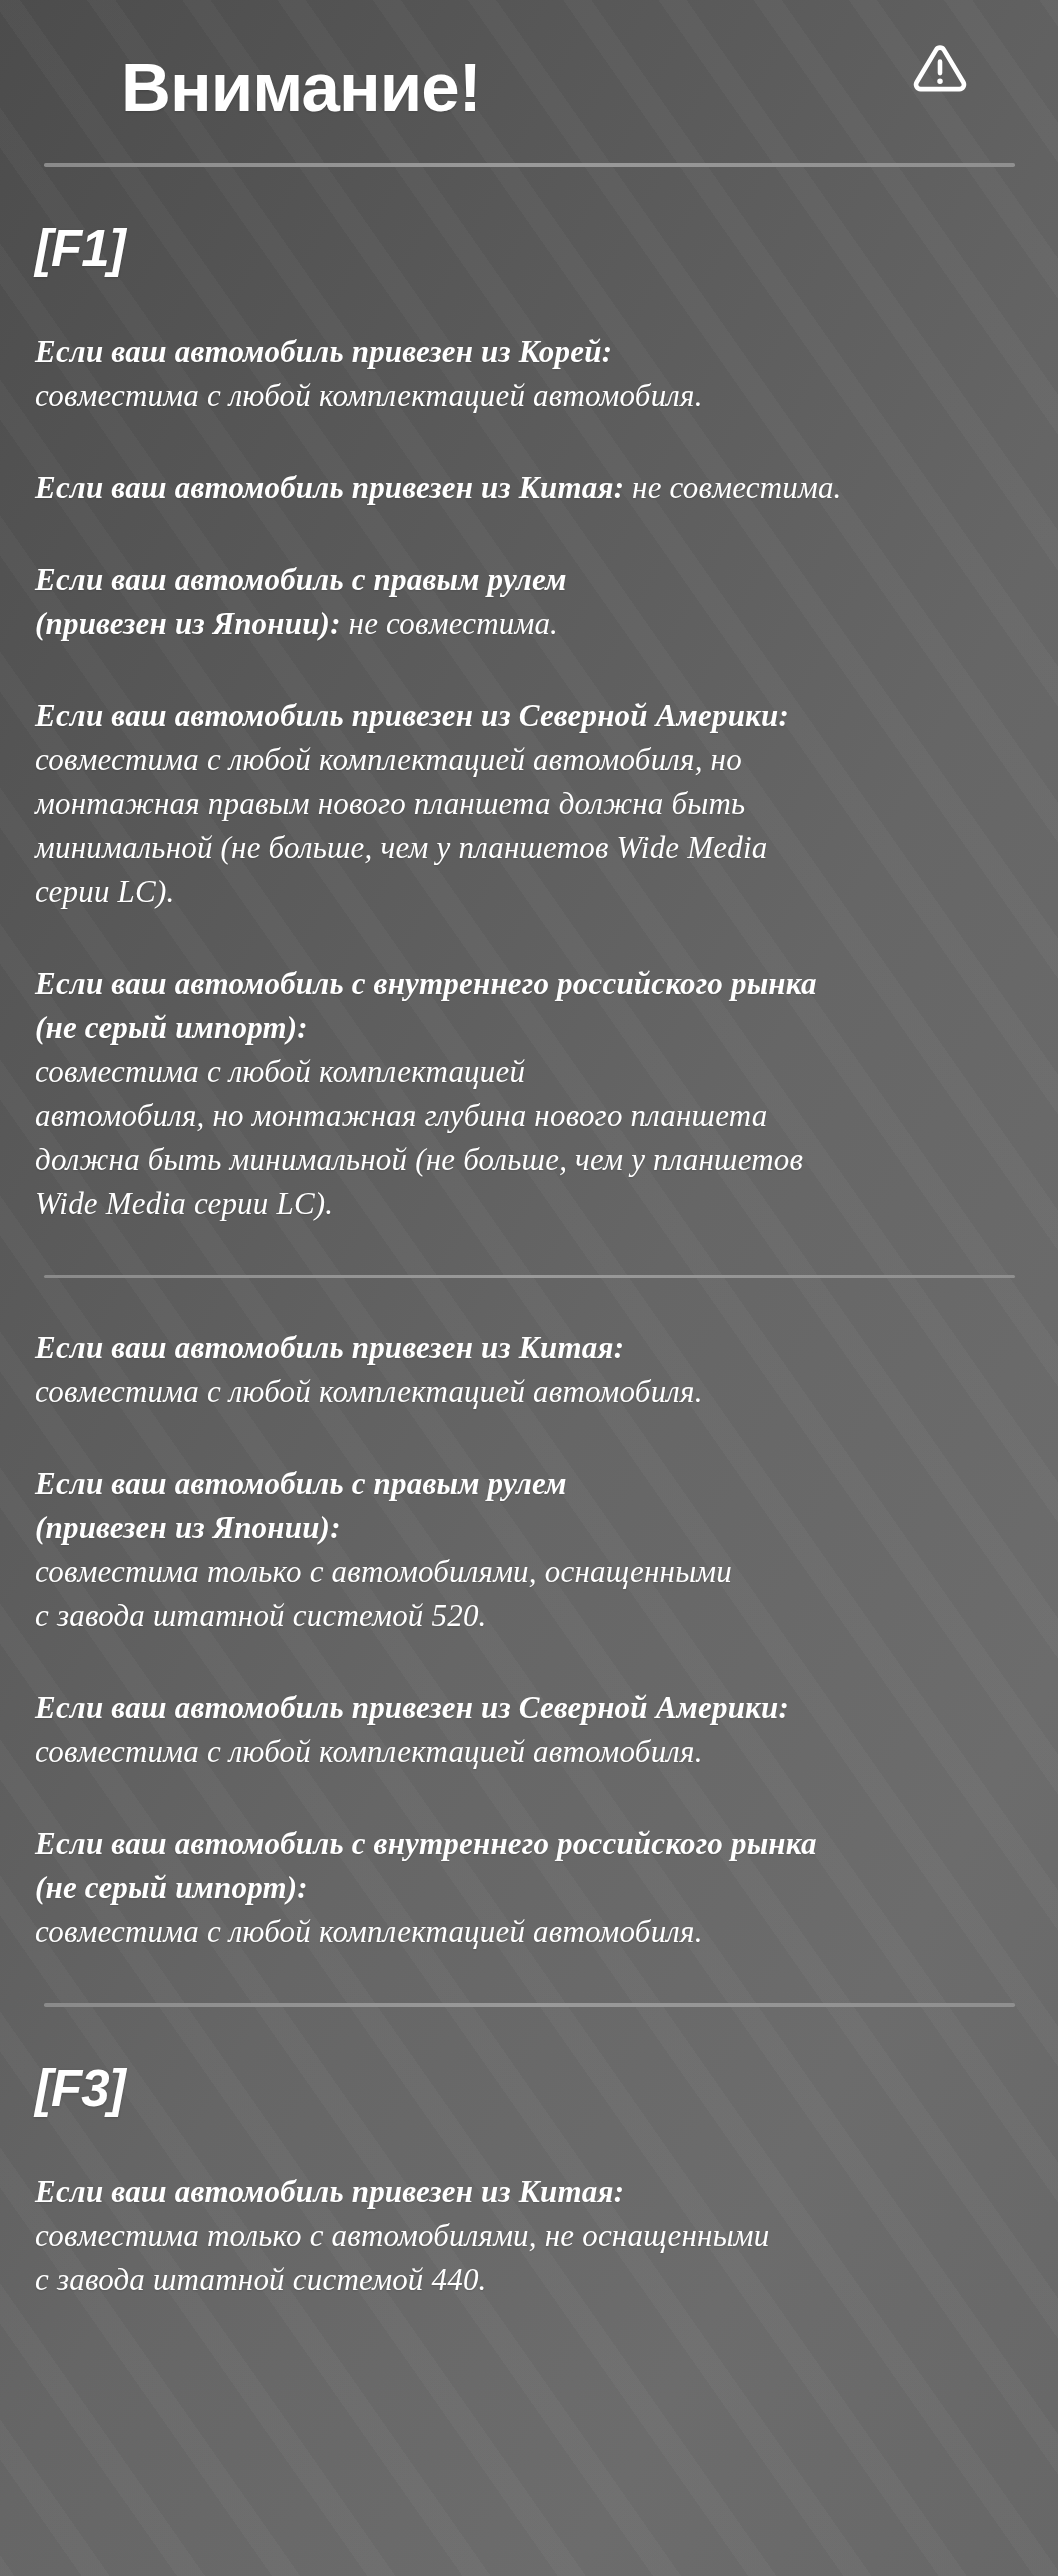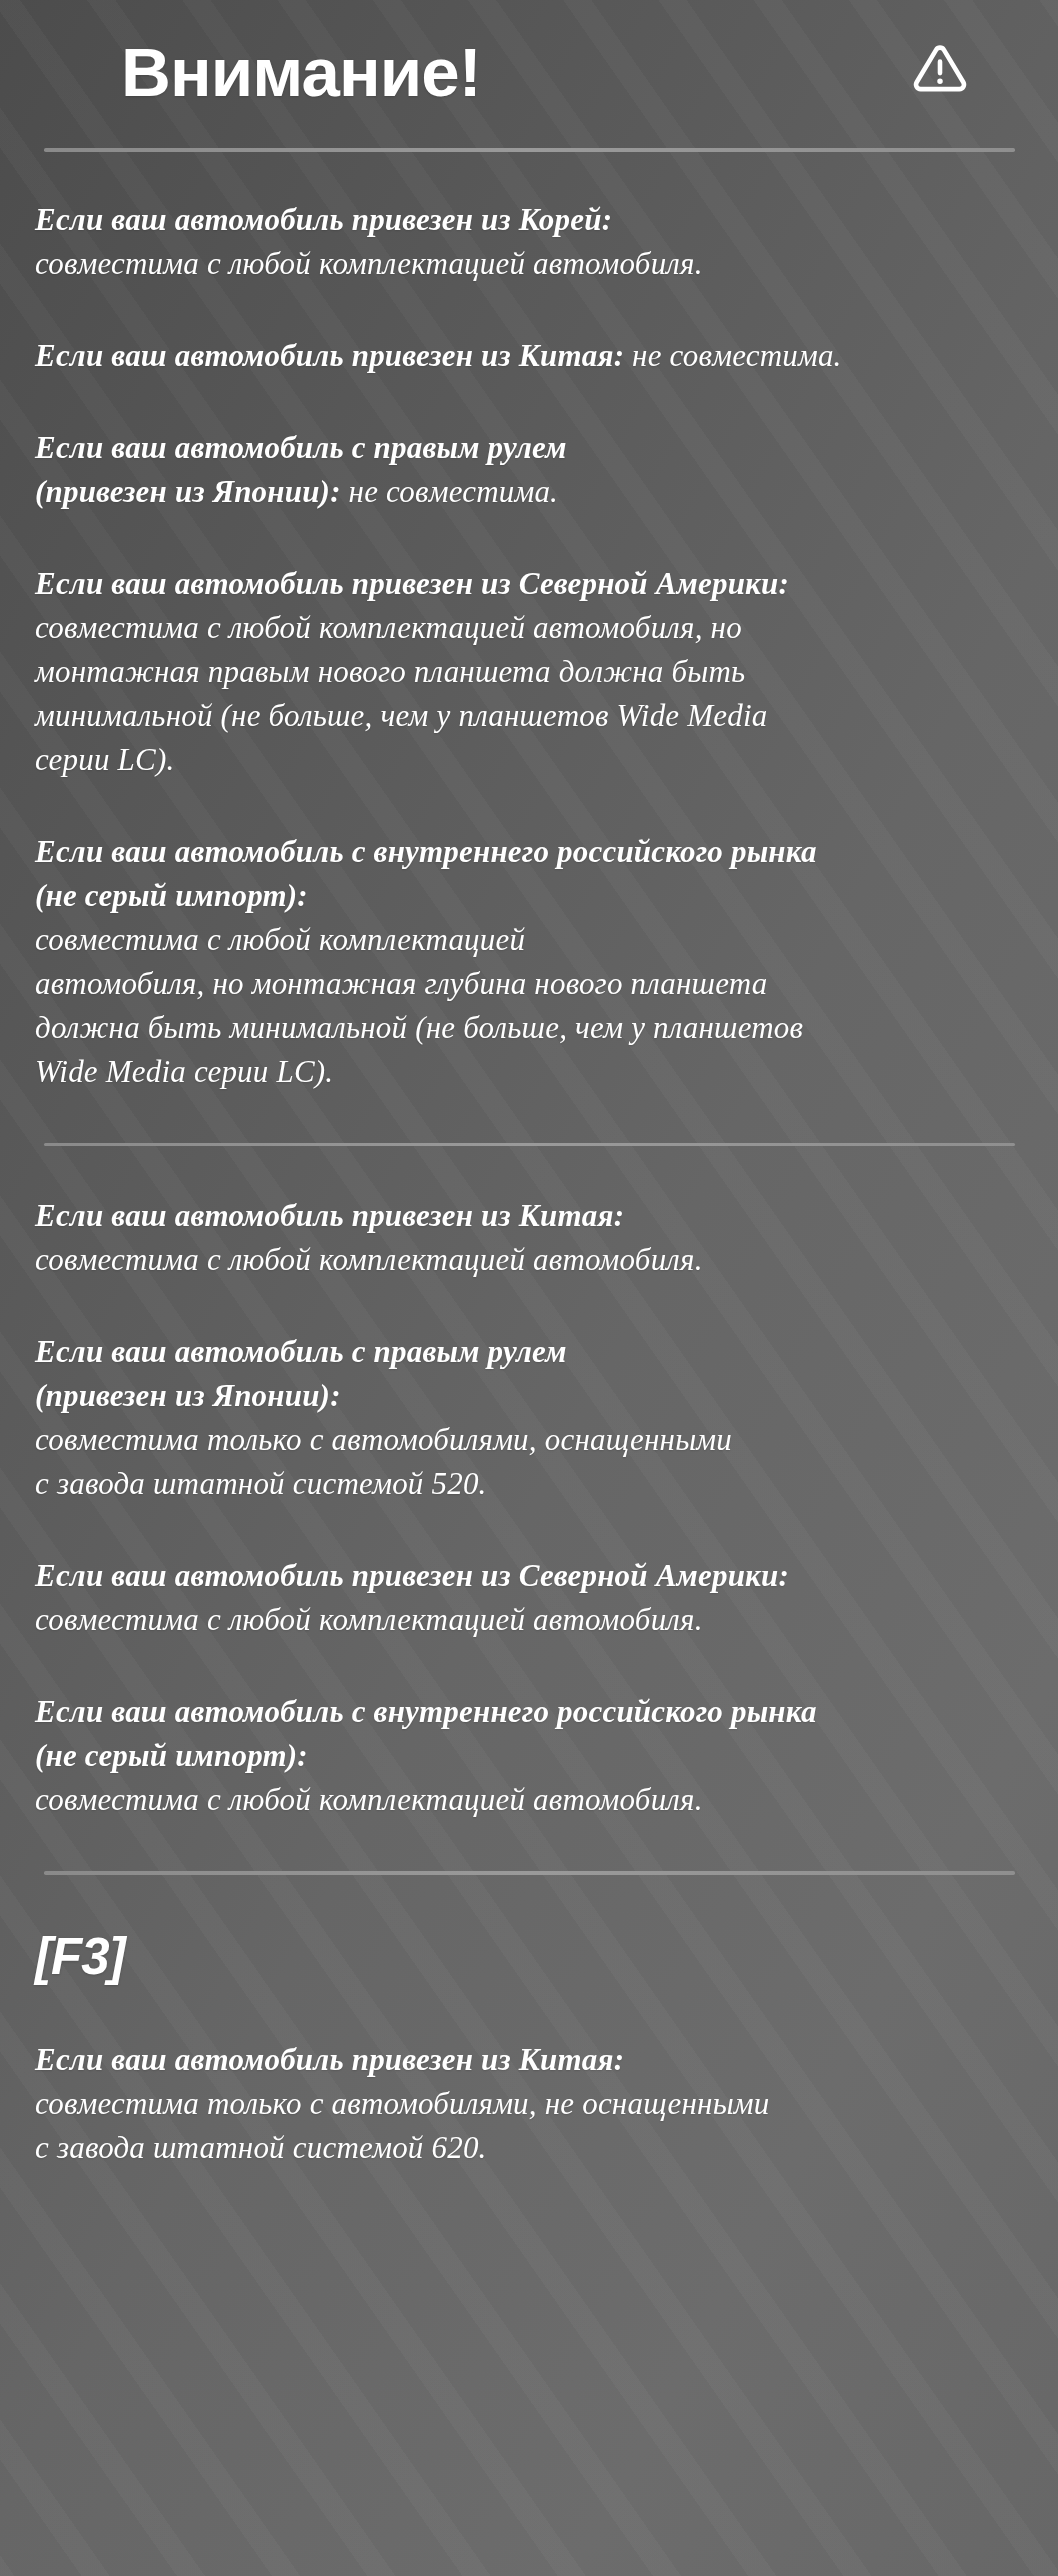--- a/index.html
+++ b/index.html
@@ -26,21 +26,21 @@
       rgba(255,255,255,0.0) 78px
     );
     pointer-events: none;
   }
   .container {
     position: relative;
     padding: 0 35px;
   }
   .header {
     position: relative;
-    padding: 37px 0 0 86px;
+    padding: 52px 0 0 86px;
   }
   .header h1 {
     margin: 0;
     font-size: 69px;
     line-height: 1.05;
     font-weight: 700;
     letter-spacing: -0.9px;
     text-shadow: 0 0.9px 2.6px rgba(0,0,0,0.18);
   }
   .warn-icon {
@@ -99,20 +99,21 @@
     <svg class="warn-icon" viewBox="0 0 24 24" fill="none" stroke="#ffffff" stroke-width="2" stroke-linecap="round" stroke-linejoin="round">
       <path d="M10.29 3.86 L1.82 18 a2 2 0 0 0 1.71 3 h16.94 a2 2 0 0 0 1.71 -3 L13.71 3.86 a2 2 0 0 0 -3.42 0 z"></path>
       <line x1="12" y1="9" x2="12" y2="14"></line>
       <circle cx="12" cy="17.6" r="0.5" fill="#ffffff" stroke-width="1.4"></circle>
     </svg>
   </div>
 
   <hr class="divider">
 
   <section>
+    <h2 class="section-heading">[F1]</h2>
 
     <p class="para stack first">
       <span class="b">Если ваш автомобиль привезен из Корей:</span>
         <span class="n">совместима с любой комплектацией автомобиля.</span>
     </p>
     <p class="para">
       <span class="b">Если ваш автомобиль привезен из Китая:</span><span class="n"> не совместима.</span>
     </p>
     <p class="para">
       <span class="b">Если ваш автомобиль с правым рулем
@@ -161,18 +162,18 @@
   </section>
 
   <hr class="divider mid">
 
   <section>
     <h2 class="section-heading">[F3]</h2>
 
     <p class="para stack first">
       <span class="b">Если ваш автомобиль привезен из Китая:</span>
         <span class="n">совместима только с автомобилями, не оснащенными
-с завода штатной системой 620.</span>
+с завода штатной системой 440.</span>
     </p>
   </section>
 
 </div>
 
 
 </body></html>

